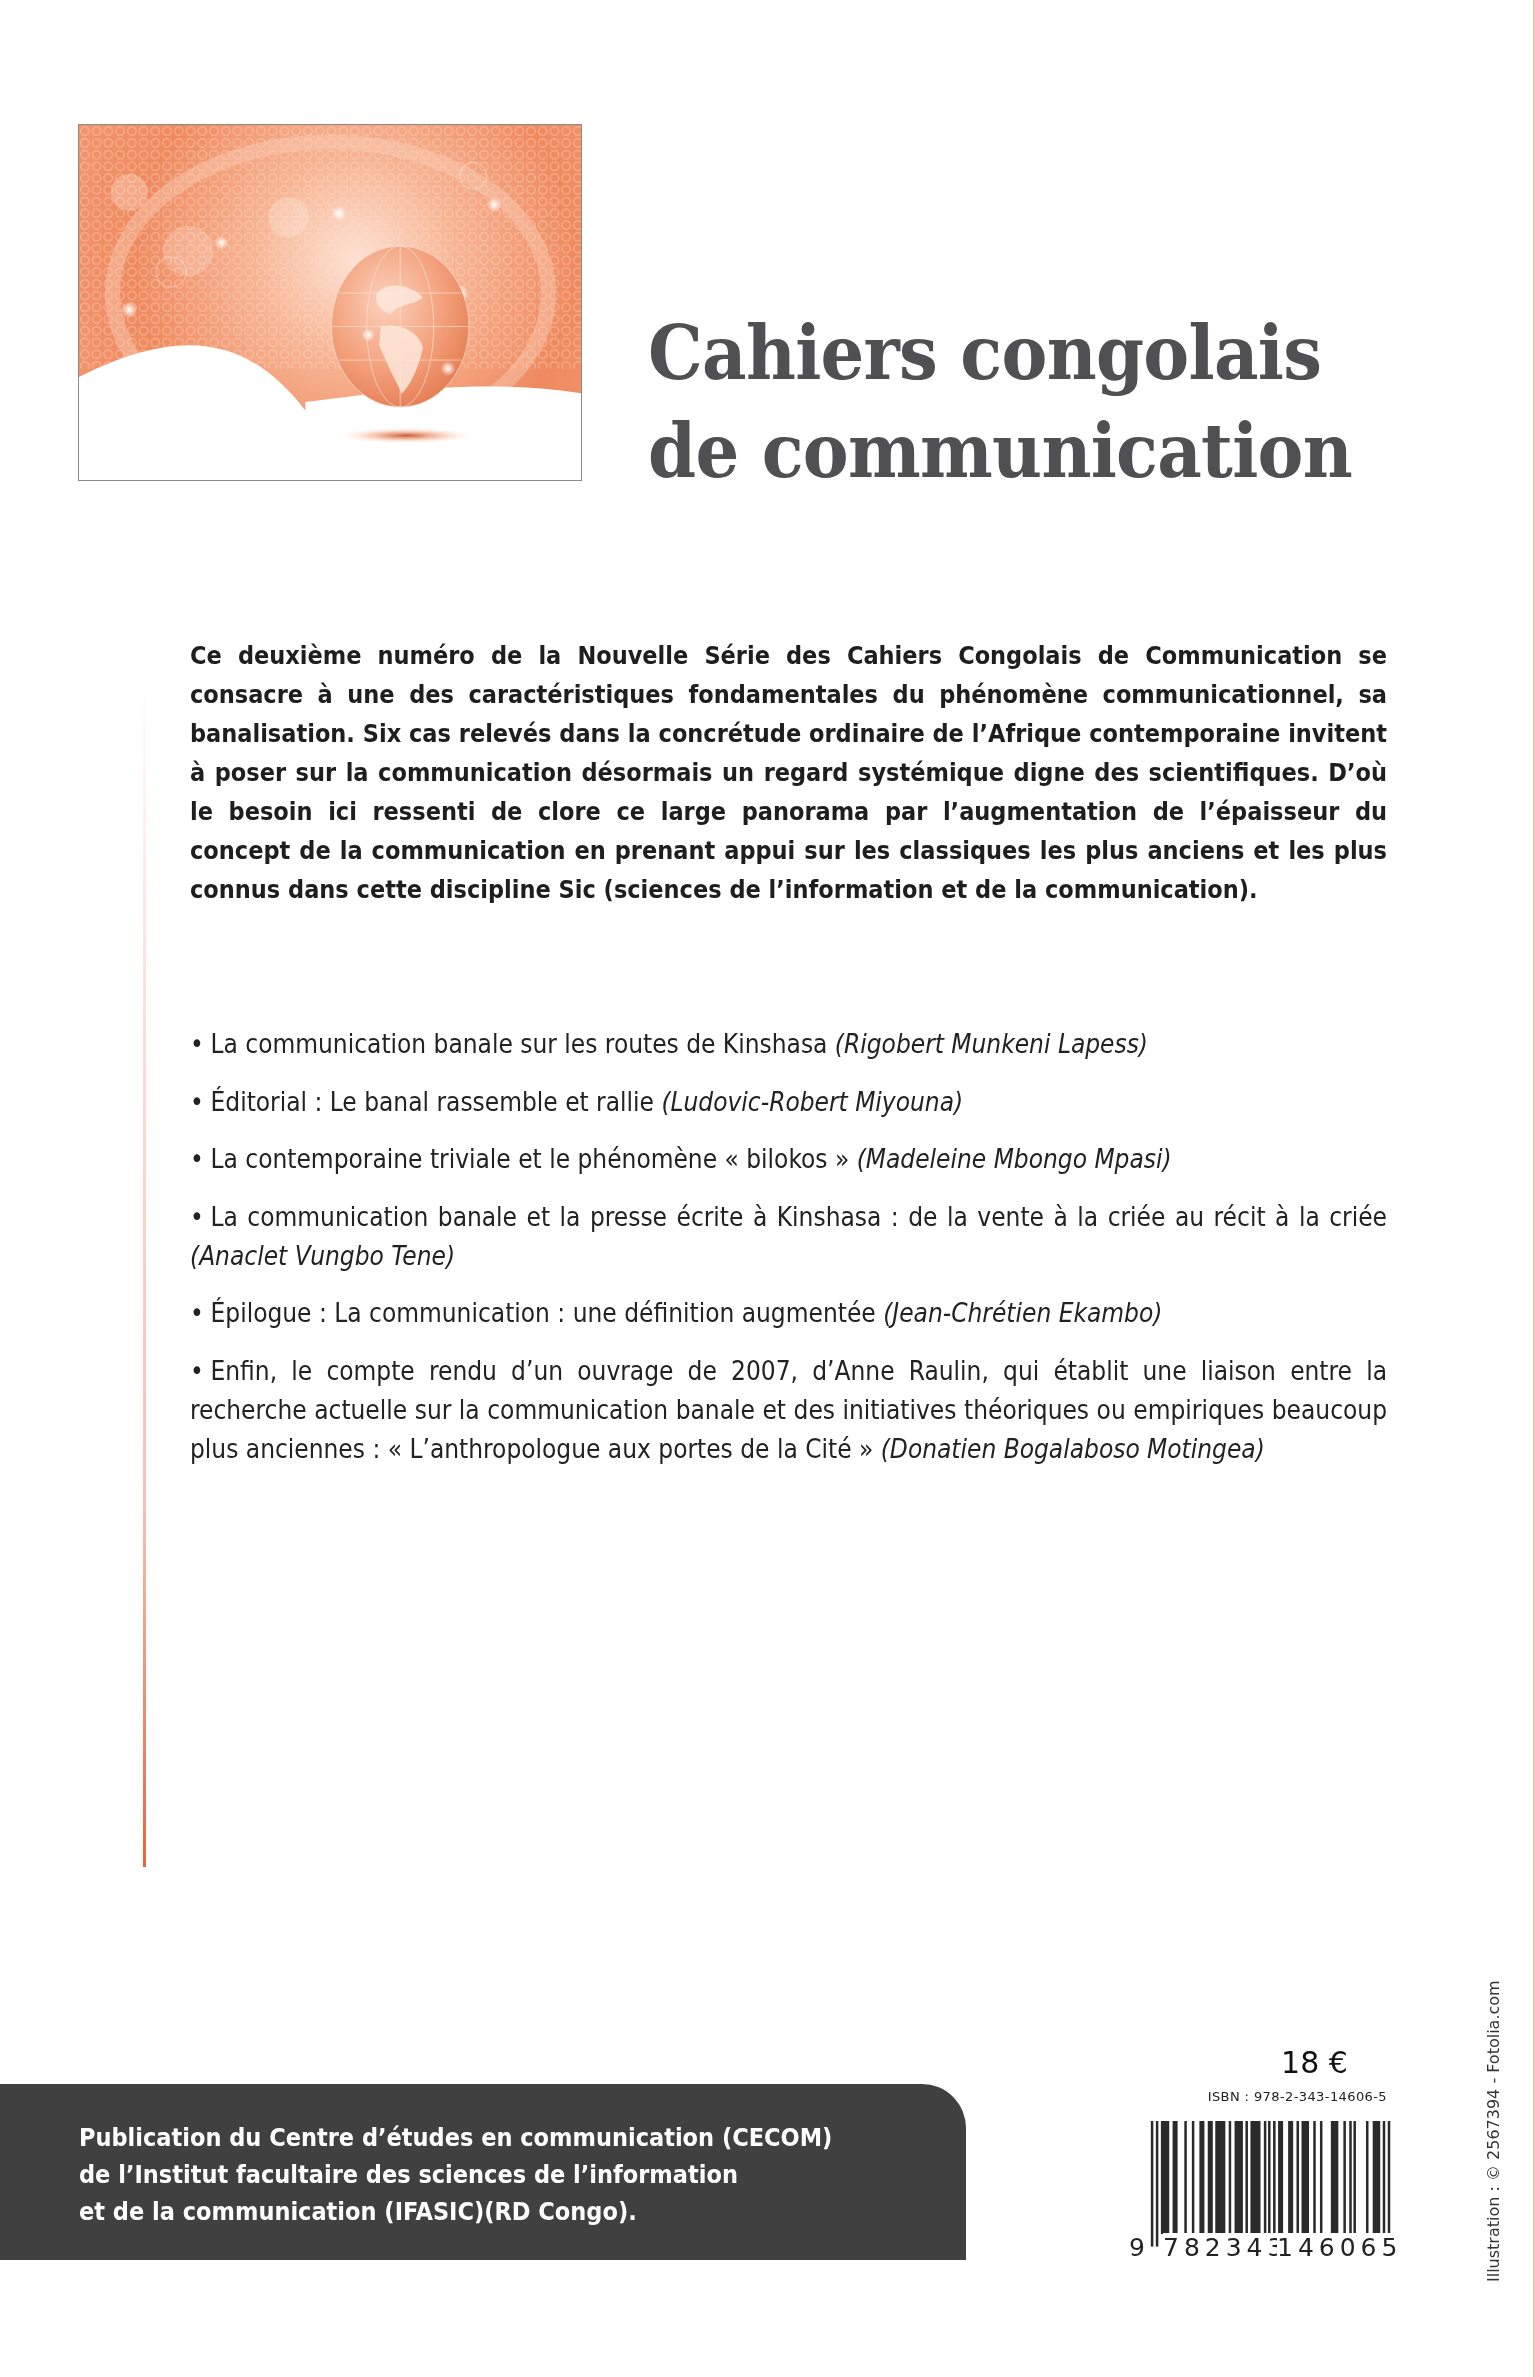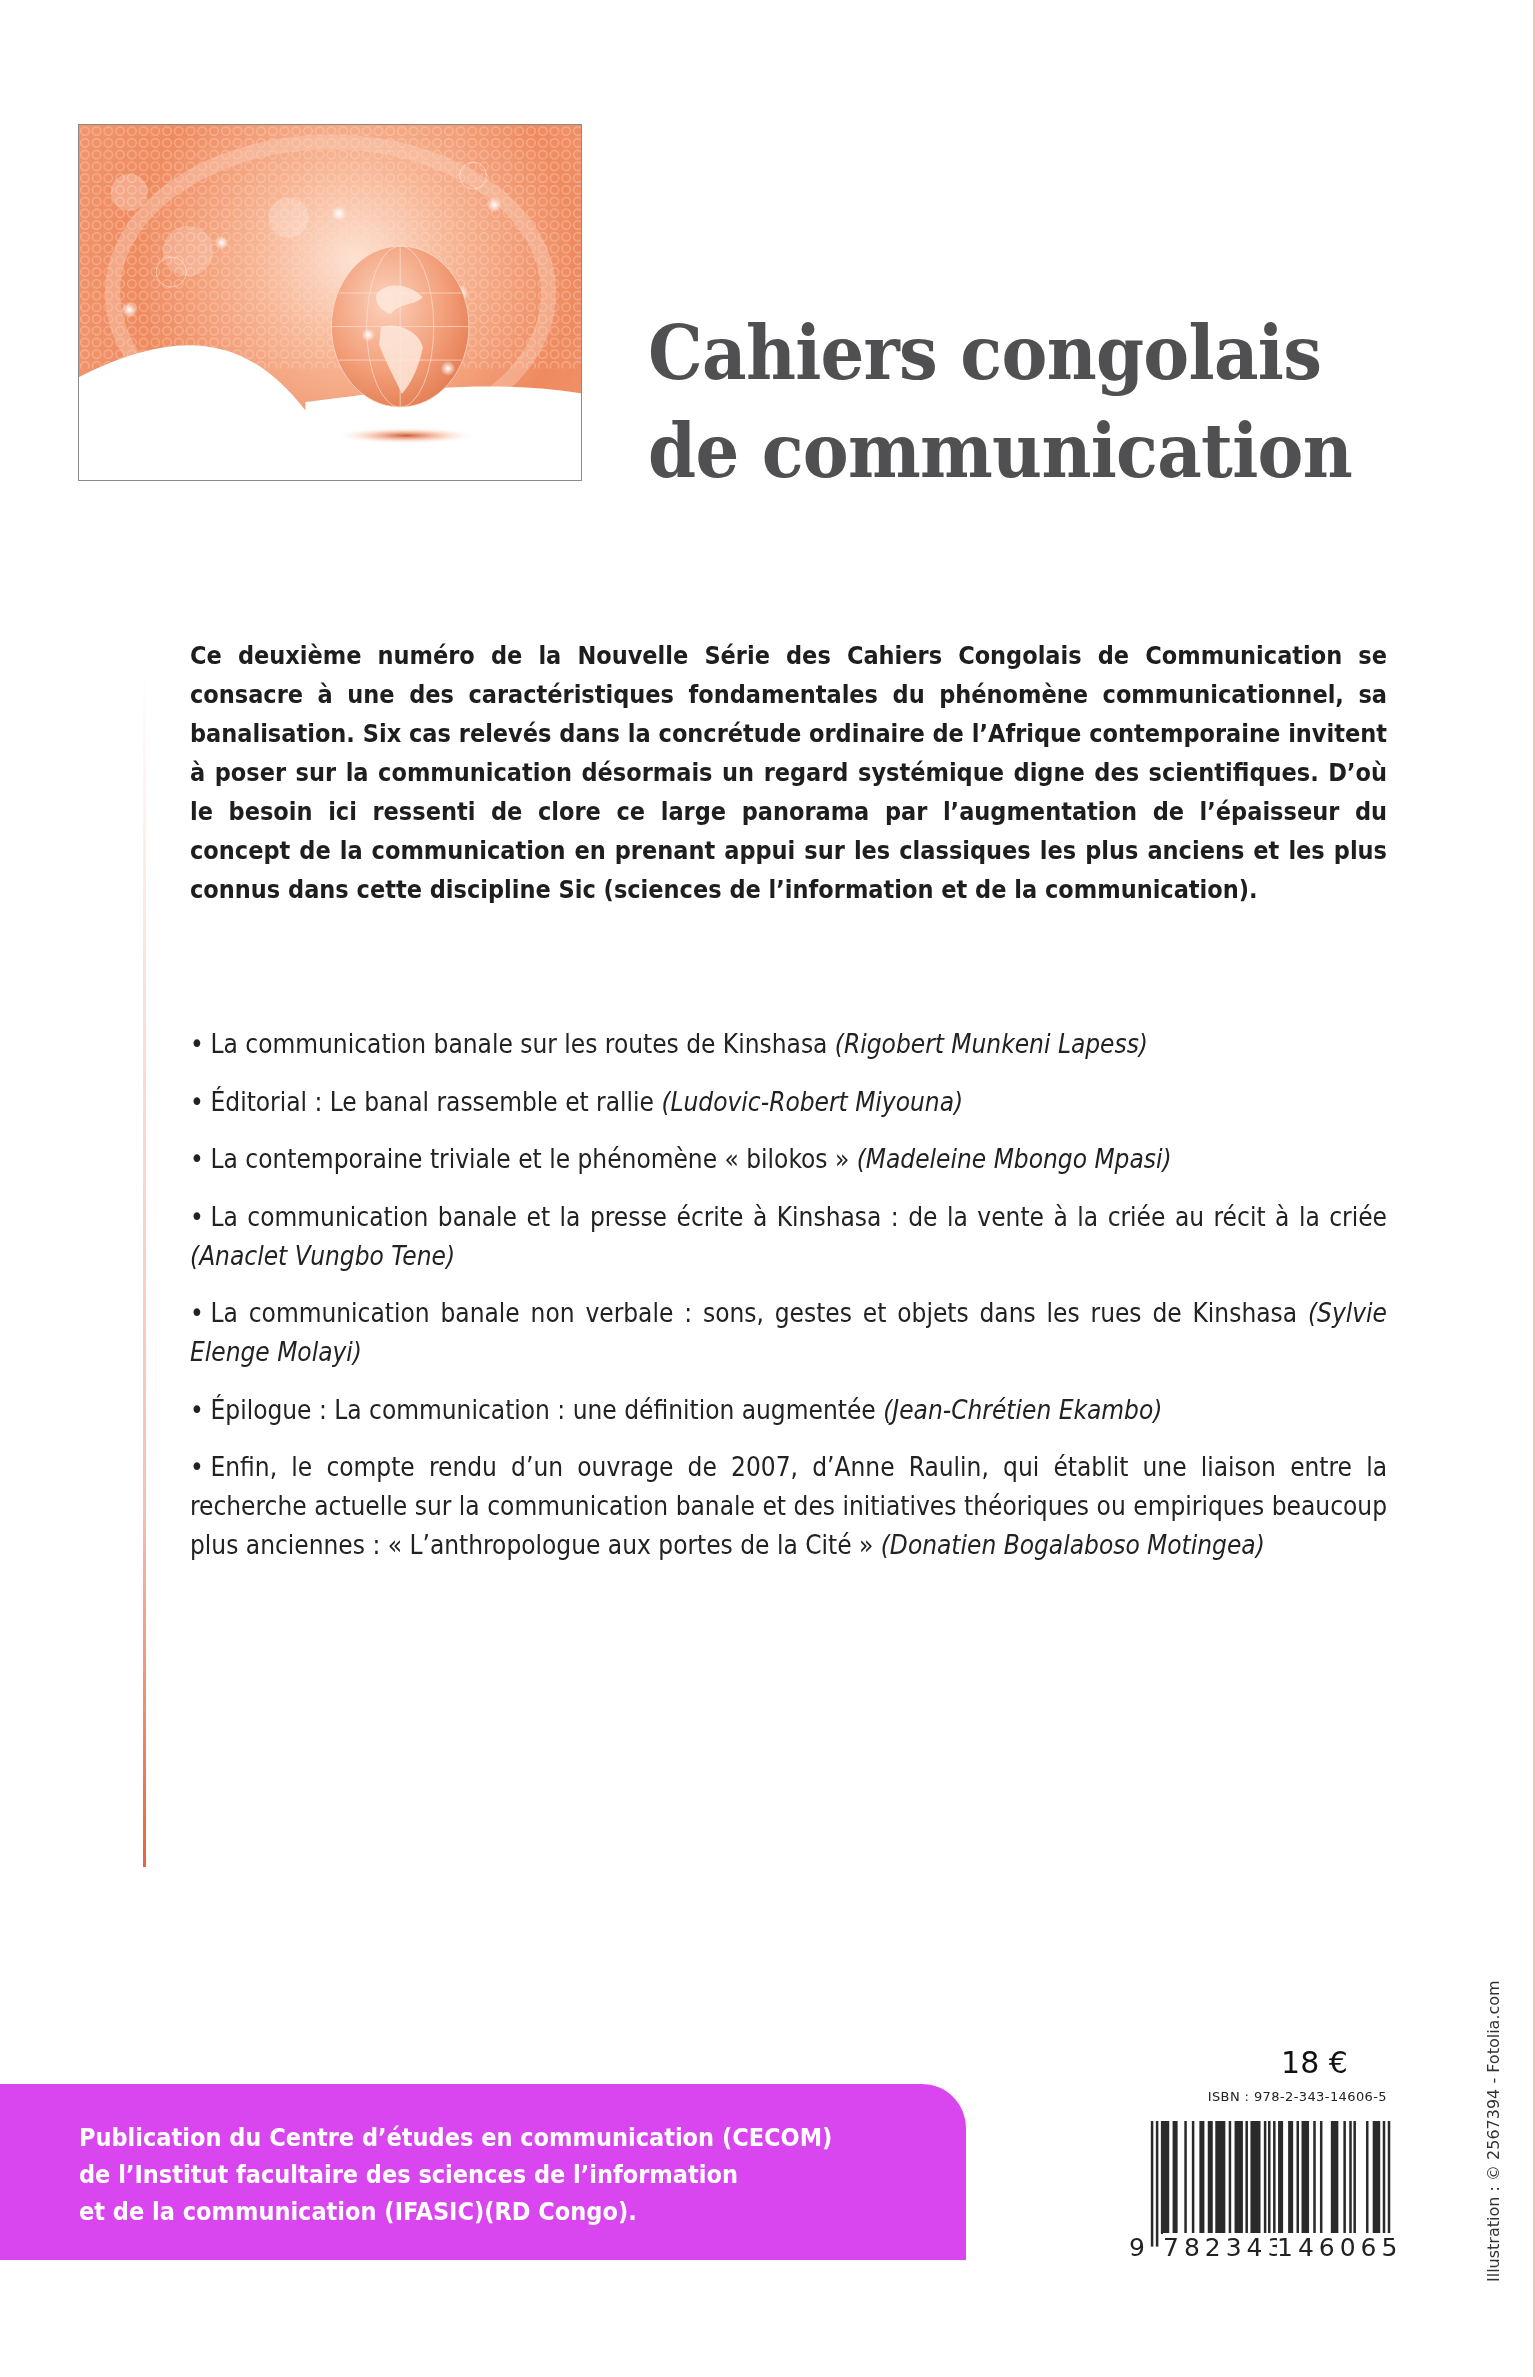--- a/index.html
+++ b/index.html
@@ -54,21 +54,21 @@
       font-size: 26px; line-height: 39px; color: #222222;
     }
     .contents li {
       margin: 0 0 18.5px 0; text-align: justify;
     }
     .contents li .bullet { margin-right: 6.7px; }
     .contents li .author { font-style: italic; }
     
     .publisher-banner {
       position: absolute; left: 0; top: 2084px; width: 966px; height: 176px;
-      background: #d946ef;
+      background: #404040;
       border-top-right-radius: 44px;
     }
     .publisher-text {
       position: absolute; left: 79px; top: 35px; margin: 0;
       font-family: "DejaVu Sans Condensed", "DejaVu Sans", sans-serif;
       font-weight: bold; font-size: 25px; line-height: 37px; color: #ffffff;
     }
     .publisher-text span { display: block; white-space: nowrap; }
     
     .price {
@@ -161,21 +161,20 @@
 
 <div class="accent-line"></div>
 
 <p class="intro">Ce deuxième numéro de la Nouvelle Série des Cahiers Congolais de Communication se consacre à une des caractéristiques fondamentales du phénomène communicationnel, sa banalisation. Six cas relevés dans la concrétude ordinaire de l’Afrique contemporaine invitent à poser sur la communication désormais un regard systémique digne des scientifiques. D’où le besoin ici ressenti de clore ce large panorama par l’augmentation de l’épaisseur du concept de la communication en prenant appui sur les classiques les plus anciens et les plus connus dans cette discipline Sic (sciences de l’information et de la communication).</p>
 
 <ul class="contents">
   <li><span class="bullet">•</span><span>La communication banale sur les routes de Kinshasa </span><span class="author">(Rigobert Munkeni Lapess)</span></li>
   <li><span class="bullet">•</span><span>Éditorial : Le banal rassemble et rallie </span><span class="author">(Ludovic-Robert Miyouna)</span></li>
   <li><span class="bullet">•</span><span>La contemporaine triviale et le phénomène « bilokos » </span><span class="author">(Madeleine Mbongo Mpasi)</span></li>
   <li><span class="bullet">•</span><span>La communication banale et la presse écrite à Kinshasa : de la vente à la criée au récit à la criée </span><span class="author">(Anaclet Vungbo Tene)</span></li>
-  <li><span class="bullet">•</span><span>La communication banale non verbale : sons, gestes et objets dans les rues de Kinshasa </span><span class="author">(Sylvie Elenge Molayi)</span></li>
   <li><span class="bullet">•</span><span>Épilogue : La communication : une définition augmentée </span><span class="author">(Jean-Chrétien Ekambo)</span></li>
   <li><span class="bullet">•</span><span>Enfin, le compte rendu d’un ouvrage de 2007, d’Anne Raulin, qui établit une liaison entre la recherche actuelle sur la communication banale et des initiatives théoriques ou empiriques beaucoup plus anciennes : « L’anthropologue aux portes de la Cité » </span><span class="author">(Donatien Bogalaboso Motingea)</span></li>
 </ul>
 
 <div class="publisher-banner">
   <p class="publisher-text">
     <span>Publication du Centre d’études en communication (CECOM)</span>
     <span>de l’Institut facultaire des sciences de l’information</span>
     <span>et de la communication (IFASIC)(RD Congo).</span>
   </p>

